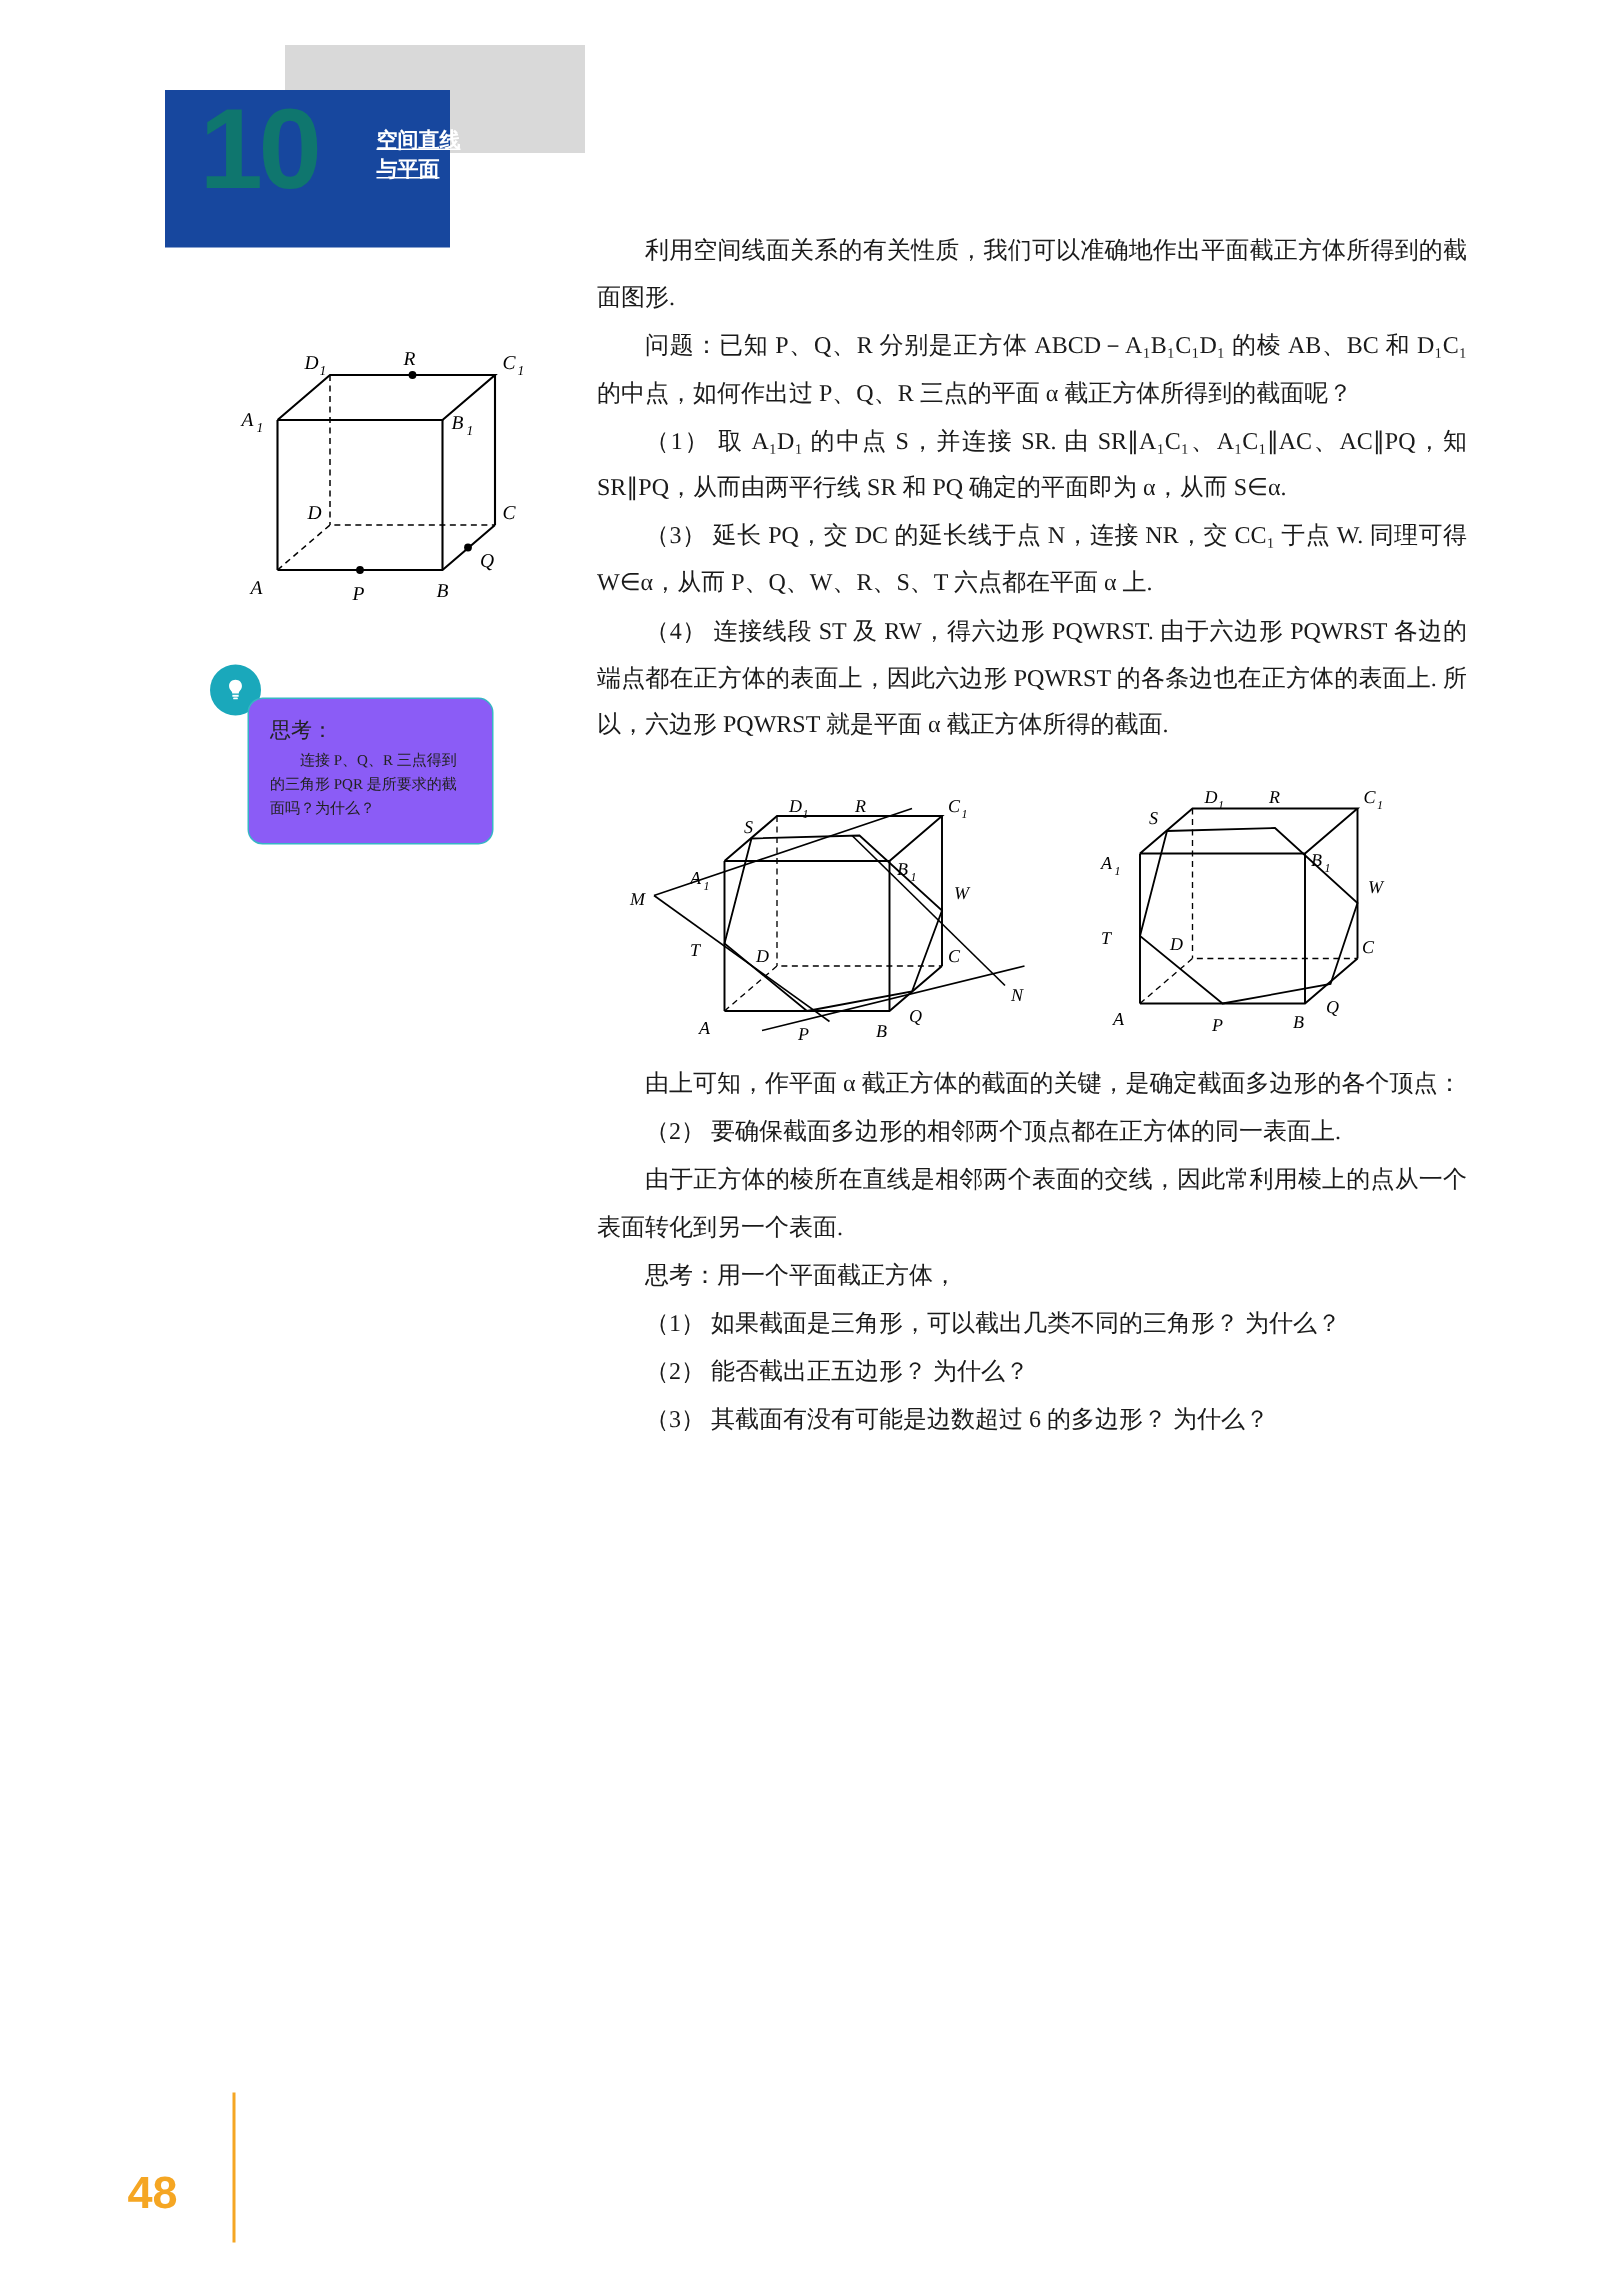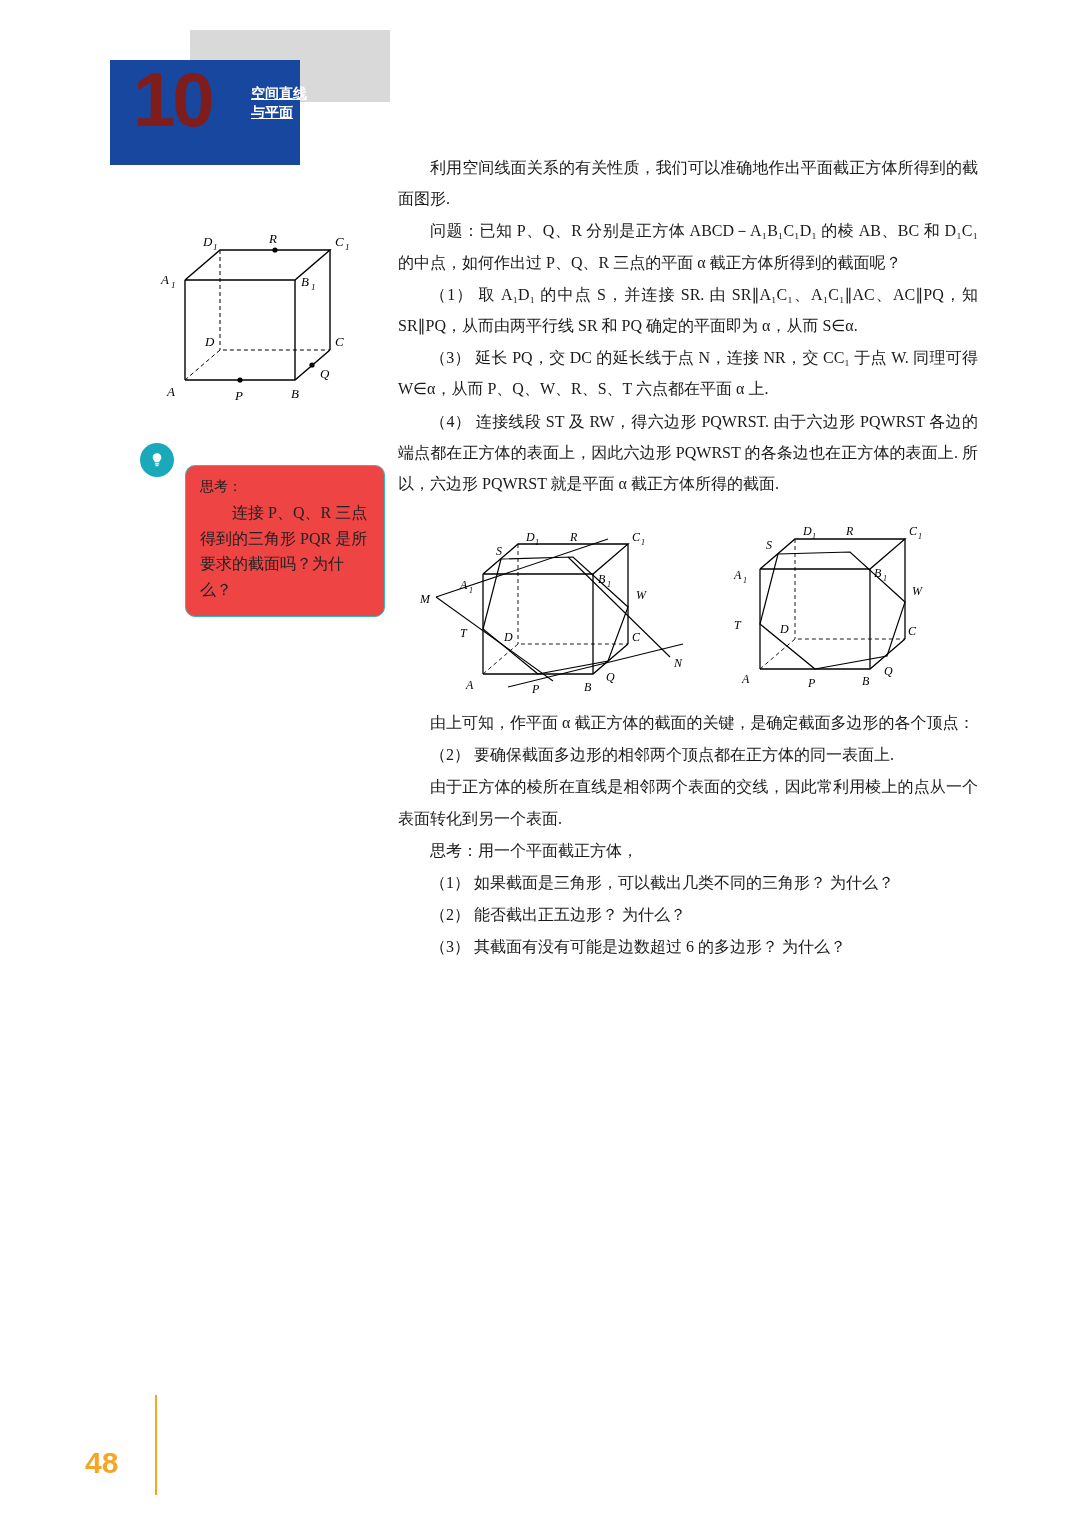--- a/index.html
+++ b/index.html
@@ -20,57 +20,56 @@
     background:#d9d9d9;
   }
   #chapter-band-blue{
     position:absolute;left:55px;top:30px;width:190px;height:105px;
     background:#17479e;
   }
   #chapter-number{
     position:absolute;left:78px;top:32px;
     font-family:"Liberation Sans", sans-serif;
     font-weight:bold;font-size:76px;line-height:1;
-    color:#7f1d1d;letter-spacing:-3px;
+    color:#0f766e;letter-spacing:-3px;
   }
   #chapter-title{
     position:absolute;left:196px;top:54px;
     font-family:"Liberation Sans", sans-serif;
     font-size:14px;font-weight:bold;color:#ffffff;line-height:1.35;text-decoration:underline;
   }
   
   #left-col{
     position:absolute;left:120px;top:210px;width:260px;
   }
   #cube-figure-main{
     position:relative;width:250px;height:200px;margin:0 auto;
   }
   
   #think-box{
-    position:absolute;left:165px;top:465px;width:200px;
+    position:absolute;left:165px;top:465px;width:164px;
     border:1.5px solid #37b6c4;border-radius:10px;
-    background:#ef4444;
+    background:#8b5cf6;
     padding:12px 14px 14px 14px;
     box-sizing:border-box;
-    margin-left:20px;
   }
   #think-bulb{
     position:absolute;left:140px;top:443px;
     width:34px;height:34px;border-radius:50%;
     background:#1aa8bb;
     display:flex;align-items:center;justify-content:center;
     color:#fff;font-size:20px;
   }
   #think-label{
     font-family:"Liberation Serif", serif;
     font-size:14px;color:#222;margin-bottom:4px;
   }
   #think-text{
     font-family:"Liberation Serif", serif;
-    font-size:16px;color:#222;line-height:1.6;text-indent:2em;
+    font-size:10px;color:#222;line-height:1.6;text-indent:2em;
   }
   
   #main-col{
     position:absolute;left:398px;top:152px;width:580px;
   }
   p.para{
     margin:0 0 1px 0;
     font-size:16px;
     line-height:1.95;
     text-align:justify;

